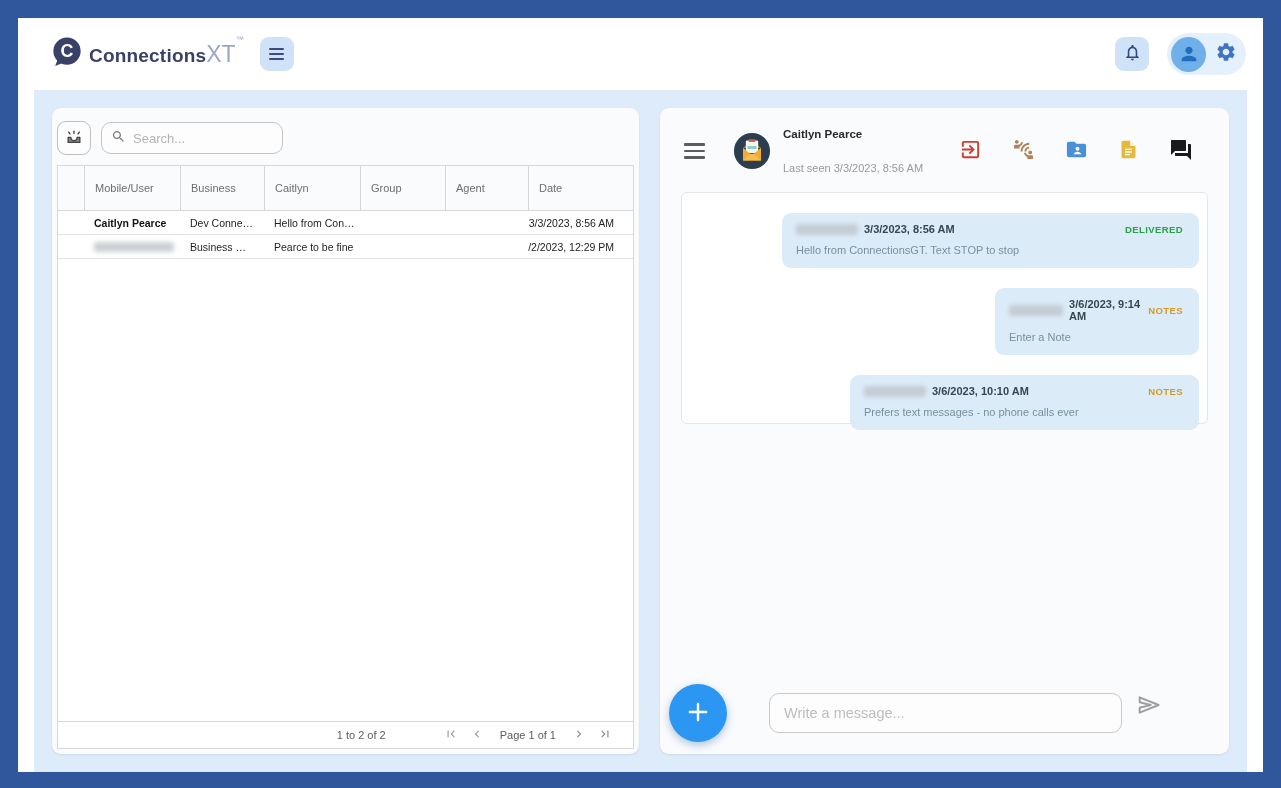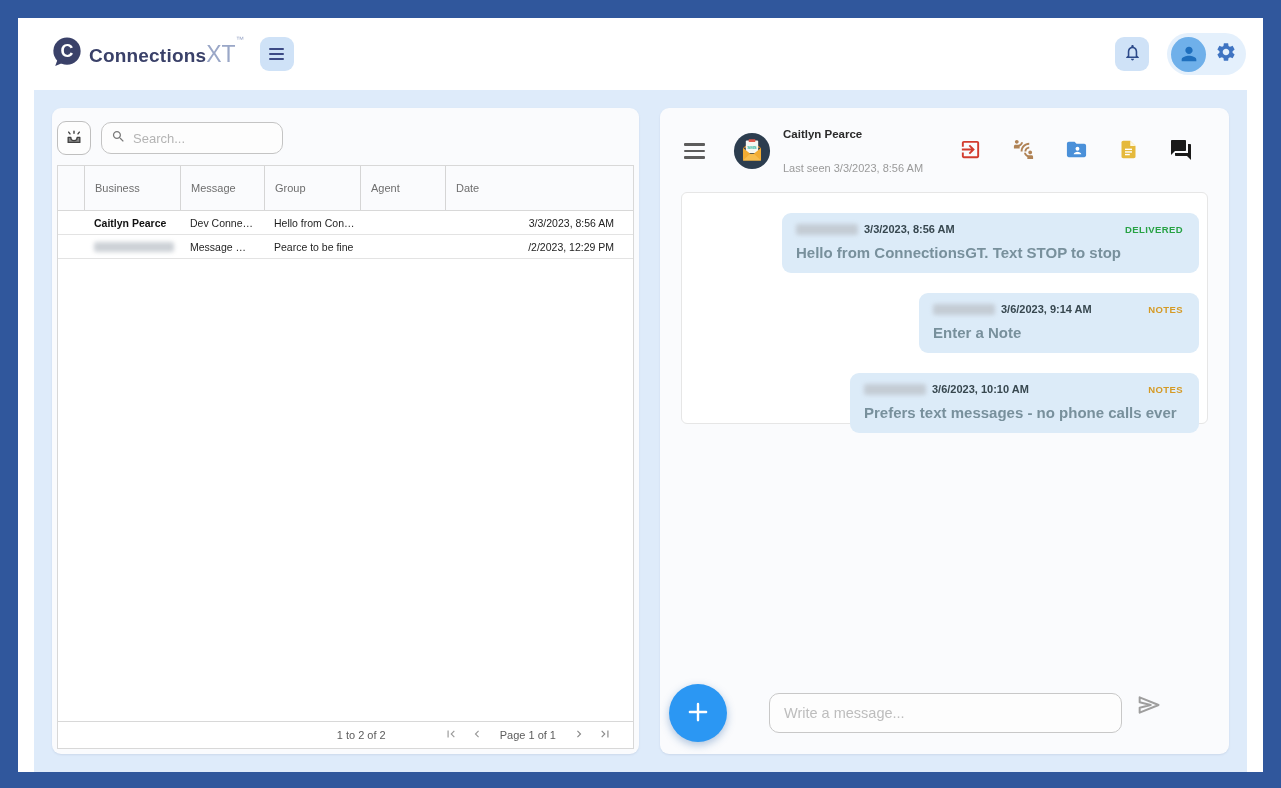--- a/index.html
+++ b/index.html
@@ -123,28 +123,28 @@
     margin:8px 21px 0 21px;
     background:#ffffff; border:1px solid #e6e6e6; border-radius:6px;
     padding:20px 0; height:232px;
     display:flex; flex-direction:column; gap:20px; align-items:flex-end;
   }
   .bubble {
     background:#dcebf8; border-radius:9px;
     padding:10px 16px 12px 14px; margin-right:8px;
   }
   .bubble.b1 { width:417px; }
-  .bubble.b2 { width:280px; }
+  .bubble.b2 { width:204px; }
   .bubble.b3 { width:349px; }
   .bubble-top { display:flex; align-items:center; margin-bottom:9px; }
   .bubble-ts { font-size:11px; font-weight:700; color:#37474f; }
   .bubble-status { margin-left:auto; font-size:9.5px; font-weight:700; letter-spacing:.4px; }
   .status-delivered { color:#27a244;padding-left:8px; }
   .status-notes { color:#d59a25; }
-  .bubble-text { font-size:15px; color:#78909c; font-weight:700; }
+  .bubble-text { font-size:11px; color:#78909c; font-weight:400; }
 
   .redact {
     display:inline-block; height:11px; border-radius:2px;
     background:#bcc2c9; filter:blur(2px); opacity:.75;
     margin-right:6px; vertical-align:middle;
   }
   .redact.w62 { width:62px; }
   .redact.w84 { width:84px; height:10px; }
 
   
@@ -230,43 +230,44 @@
                 <path fill="#7a7a7a" d="M15.5 14h-.79l-.28-.27C15.41 12.59 16 11.11 16 9.5 16 5.91 13.09 3 9.5 3S3 5.91 3 9.5 5.91 16 9.5 16c1.61 0 3.09-.59 4.23-1.57l.27.28v.79l5 4.99L20.49 19l-4.99-5zm-6 0C7.01 14 5 11.99 5 9.5S7.01 5 9.5 5 14 7.01 14 9.5 11.99 14 9.5 14z"></path>
               </svg>
           </span>
           <input type="text" placeholder="Search..." style="">
         </div>
       </div>
 
       <div class="table">
         <div class="thead">
           <div class="hcell gutter"></div>
+          <div class="hcell">Mobile/User</div>
           <div class="hcell">Business</div>
-          <div class="hcell">Message</div>
+          <div class="hcell">Caitlyn</div>
           <div class="hcell">Group</div>
           <div class="hcell">Agent</div>
           <div class="hcell">Date</div>
         </div>
 
         <div class="trow">
           <div class="tcell"></div>
           <div class="tcell user">Caitlyn Pearce</div>
           <div class="tcell">Dev Conne…</div>
           <div class="tcell">Hello from Con…</div>
           <div class="tcell"></div>
           <div class="tcell"></div>
           <div class="tcell date">3/3/2023, 8:56 AM</div>
         </div>
 
         <div class="trow">
           <div class="tcell"></div>
           <div class="tcell">
               <span class="redact w84"></span>
             </div>
-          <div class="tcell">Message …</div>
+          <div class="tcell">Business …</div>
           <div class="tcell">Pearce to be fine</div>
           <div class="tcell"></div>
           <div class="tcell"></div>
           <div class="tcell date">3/2/2023, 12:29 PM</div>
         </div>
 
         <div class="tbody-fill"></div>
 
         <div class="tfoot">
           <span class="range">1 to 2 of 2</span>

